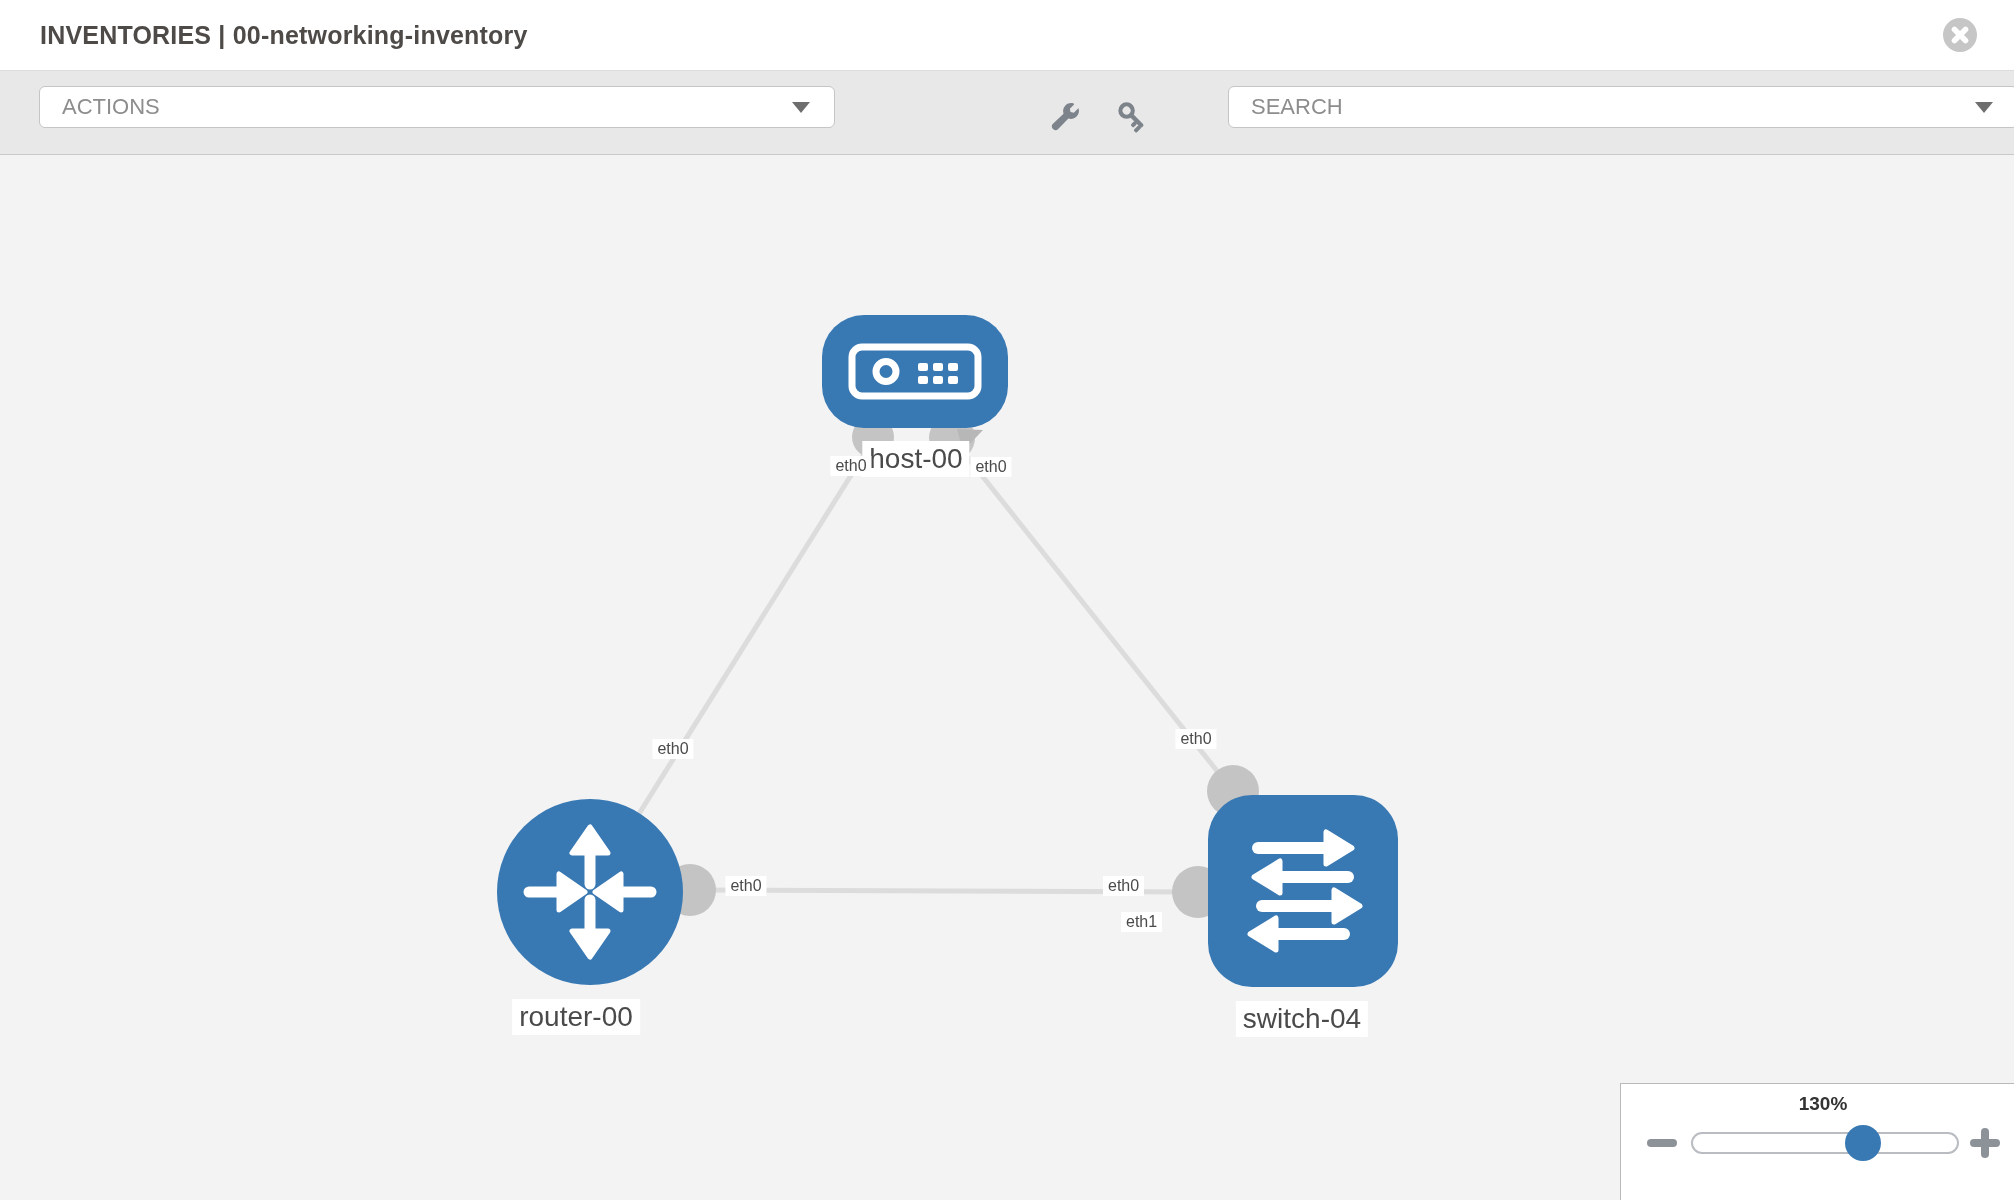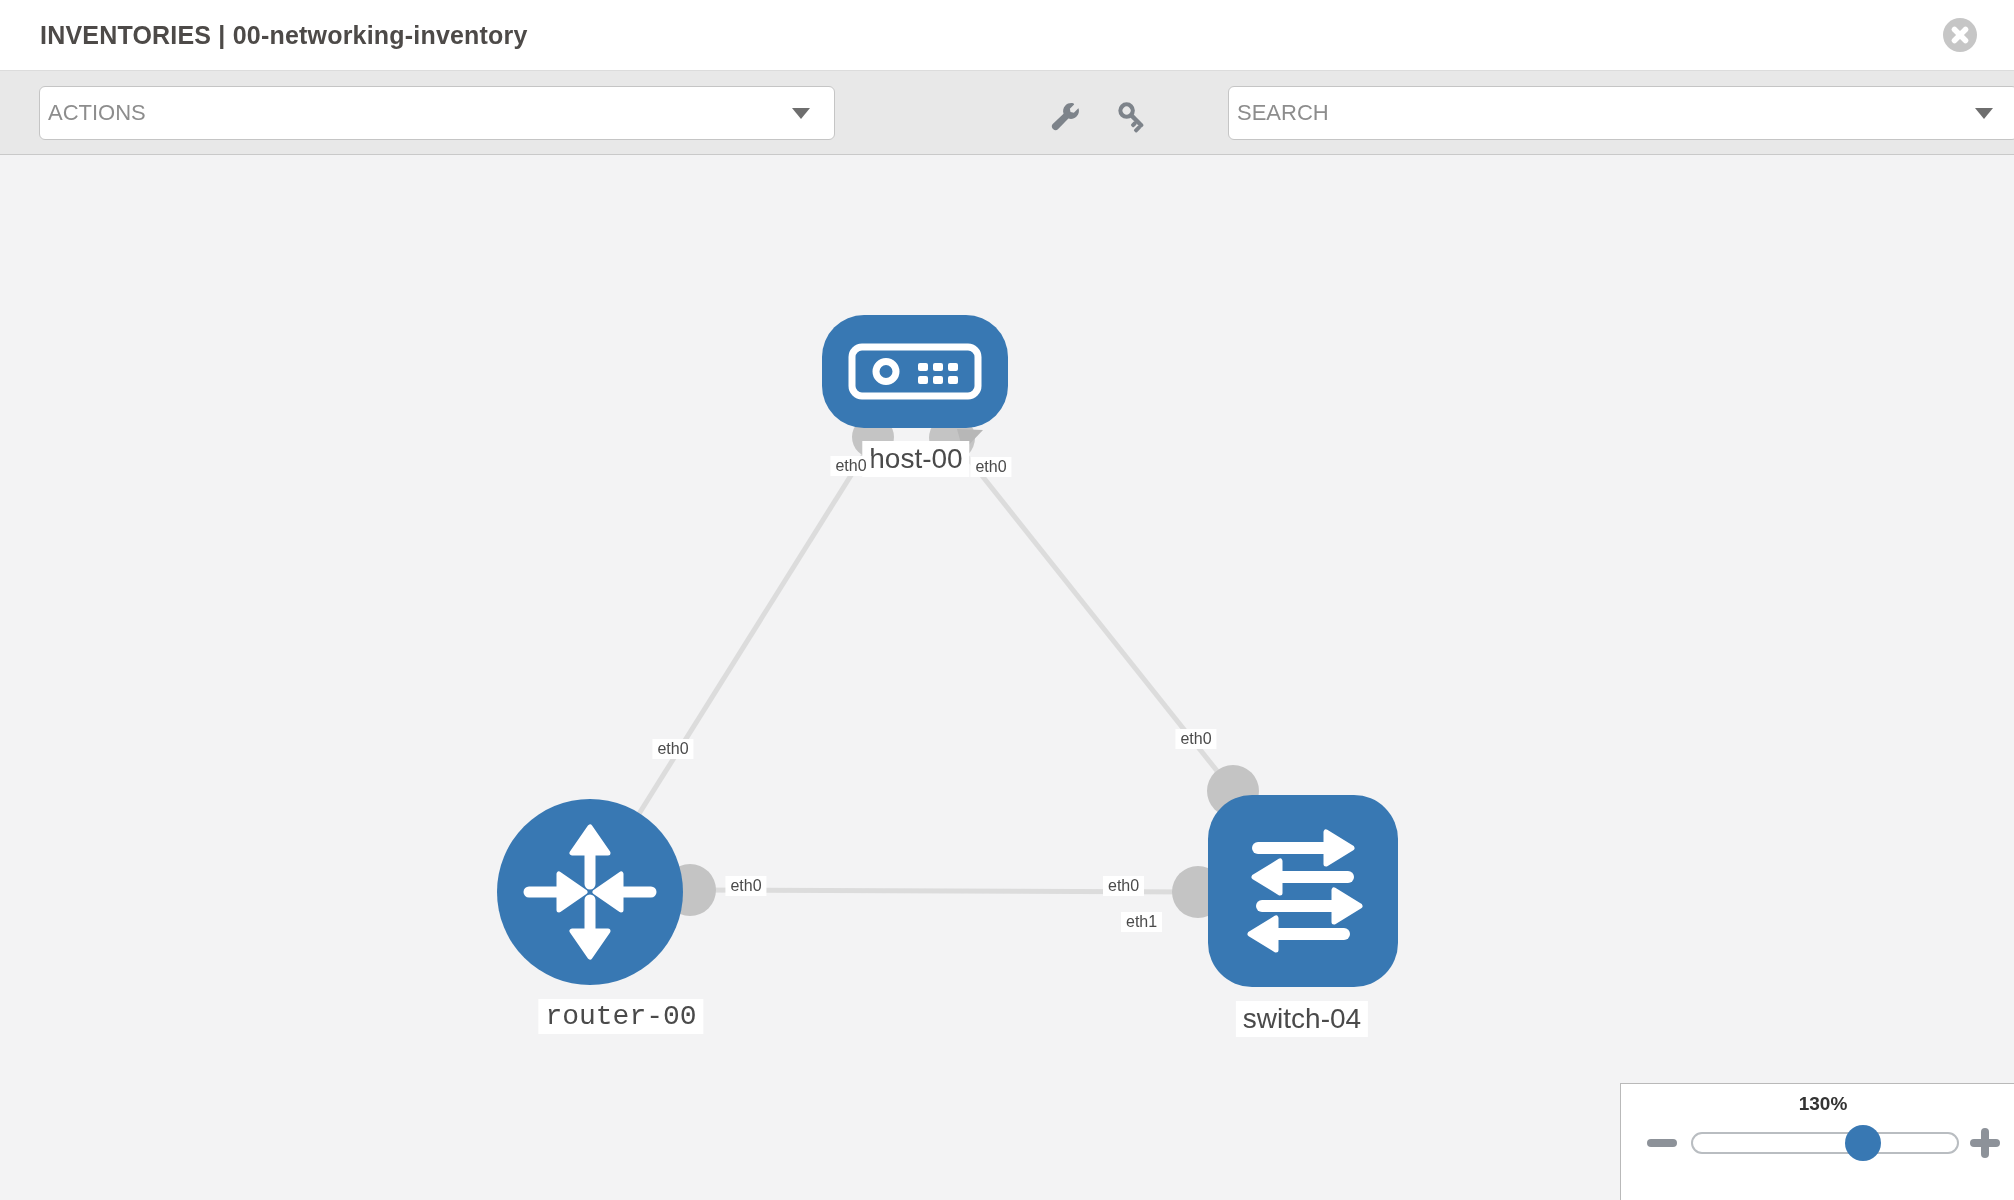--- a/index.html
+++ b/index.html
@@ -20,23 +20,23 @@
   .close-btn{
     position:absolute;left:1943px;top:18px;width:34px;height:34px;border-radius:50%;
     background:#c6c6c6;display:flex;align-items:center;justify-content:center;cursor:pointer;
   }
   
   .toolbar{
     position:absolute;left:0;top:71px;width:2014px;height:83px;
     background:#e8e8e8;border-bottom:1px solid #c9c9c9;z-index:5;
   }
   .select{
-    position:absolute;top:15px;height:54px;box-sizing:border-box;
+    position:absolute;top:15px;height:42px;box-sizing:border-box;
     background:#ffffff;border:1px solid #c5c5c5;border-radius:6px;
-    display:flex;align-items:center;padding:0 8px;
+    display:flex;align-items:center;padding:0 22px;
     color:#8d8d8d;font-size:22px;cursor:pointer;
   }
   .select-actions{left:39px;width:796px;}
   .select-search{left:1183px;width:790px;margin-left:45px;}
   .caret{
     position:absolute;right:24px;top:50%;margin-top:-5px;width:0;height:0;
     border-left:9px solid transparent;border-right:9px solid transparent;
     border-top:11px solid #6e6e6e;
   }
   .tool-btn{position:absolute;top:97px;width:40px;height:40px;z-index:6;cursor:pointer;
@@ -164,21 +164,21 @@
       <polygon points="1254,877 1280,861 1280,893" stroke-width="5" stroke-linejoin="round"></polygon>
       <line x1="1262" y1="906" x2="1334" y2="906"></line>
       <polygon points="1360,906 1334,890 1334,922" stroke-width="5" stroke-linejoin="round"></polygon>
       <line x1="1344" y1="934" x2="1276" y2="934"></line>
       <polygon points="1250,934 1276,918 1276,950" stroke-width="5" stroke-linejoin="round"></polygon>
     </g>
   </g>
 </svg>
 
 <span class="lbl node" style="left:916px;top:441px;">host-00</span>
-<span class="lbl node" style="left:621px;top:999px;font-family:Liberation Mono, monospace;">router-00</span>
+<span class="lbl node" style="left:576px;top:999px;">router-00</span>
 <span class="lbl node" style="left:1302px;top:1001px;">switch-04</span>
 
 <span class="lbl eth" style="left:851px;top:456px;">eth0</span>
 <span class="lbl eth" style="left:991px;top:457px;">eth0</span>
 <span class="lbl eth" style="left:673px;top:739px;">eth0</span>
 <span class="lbl eth" style="left:1196px;top:729px;">eth0</span>
 <span class="lbl eth" style="left:746px;top:876px;">eth0</span>
 <span class="lbl eth raw" style="left:1103px;top:876px;">eth0</span>
 <span class="lbl eth raw" style="left:1121px;top:876px;margin-top:36px;">eth1</span>
 

